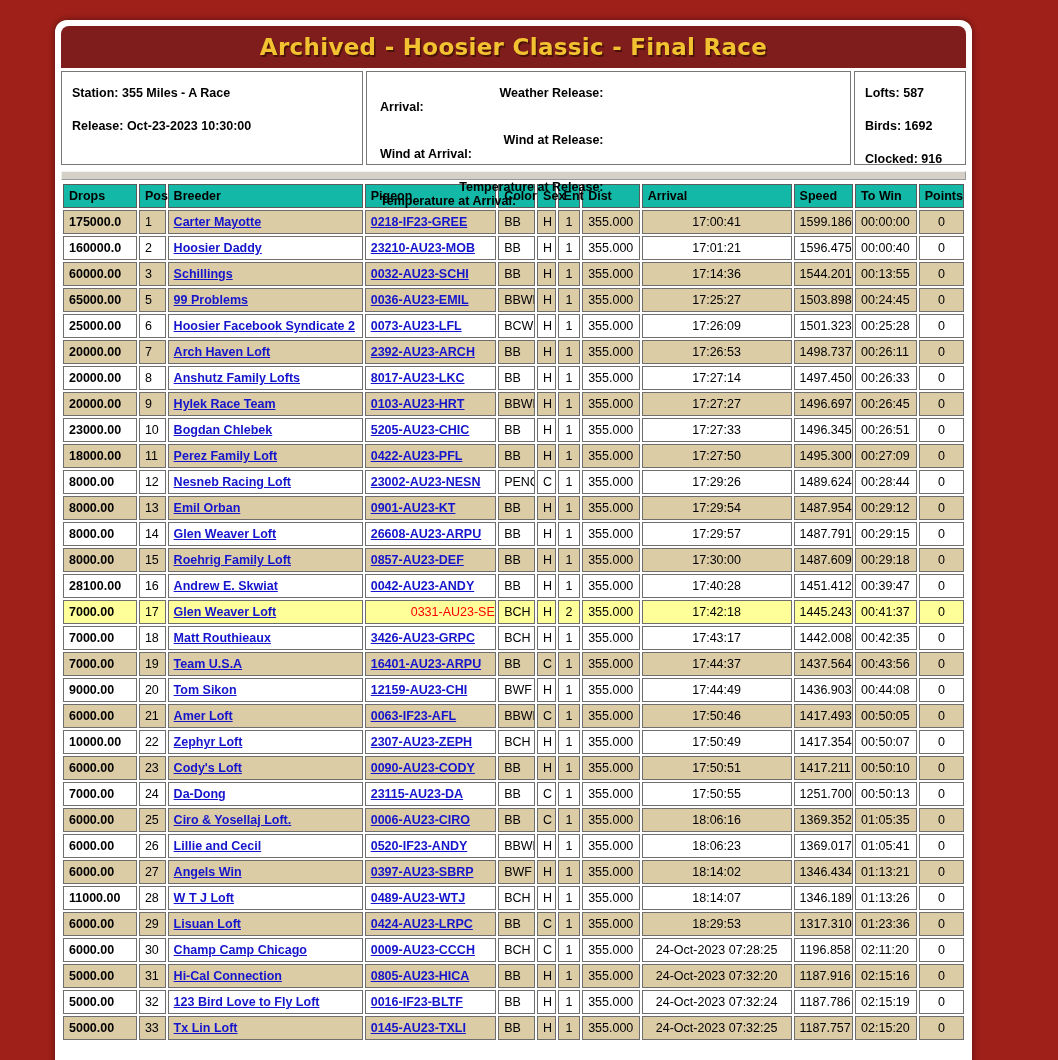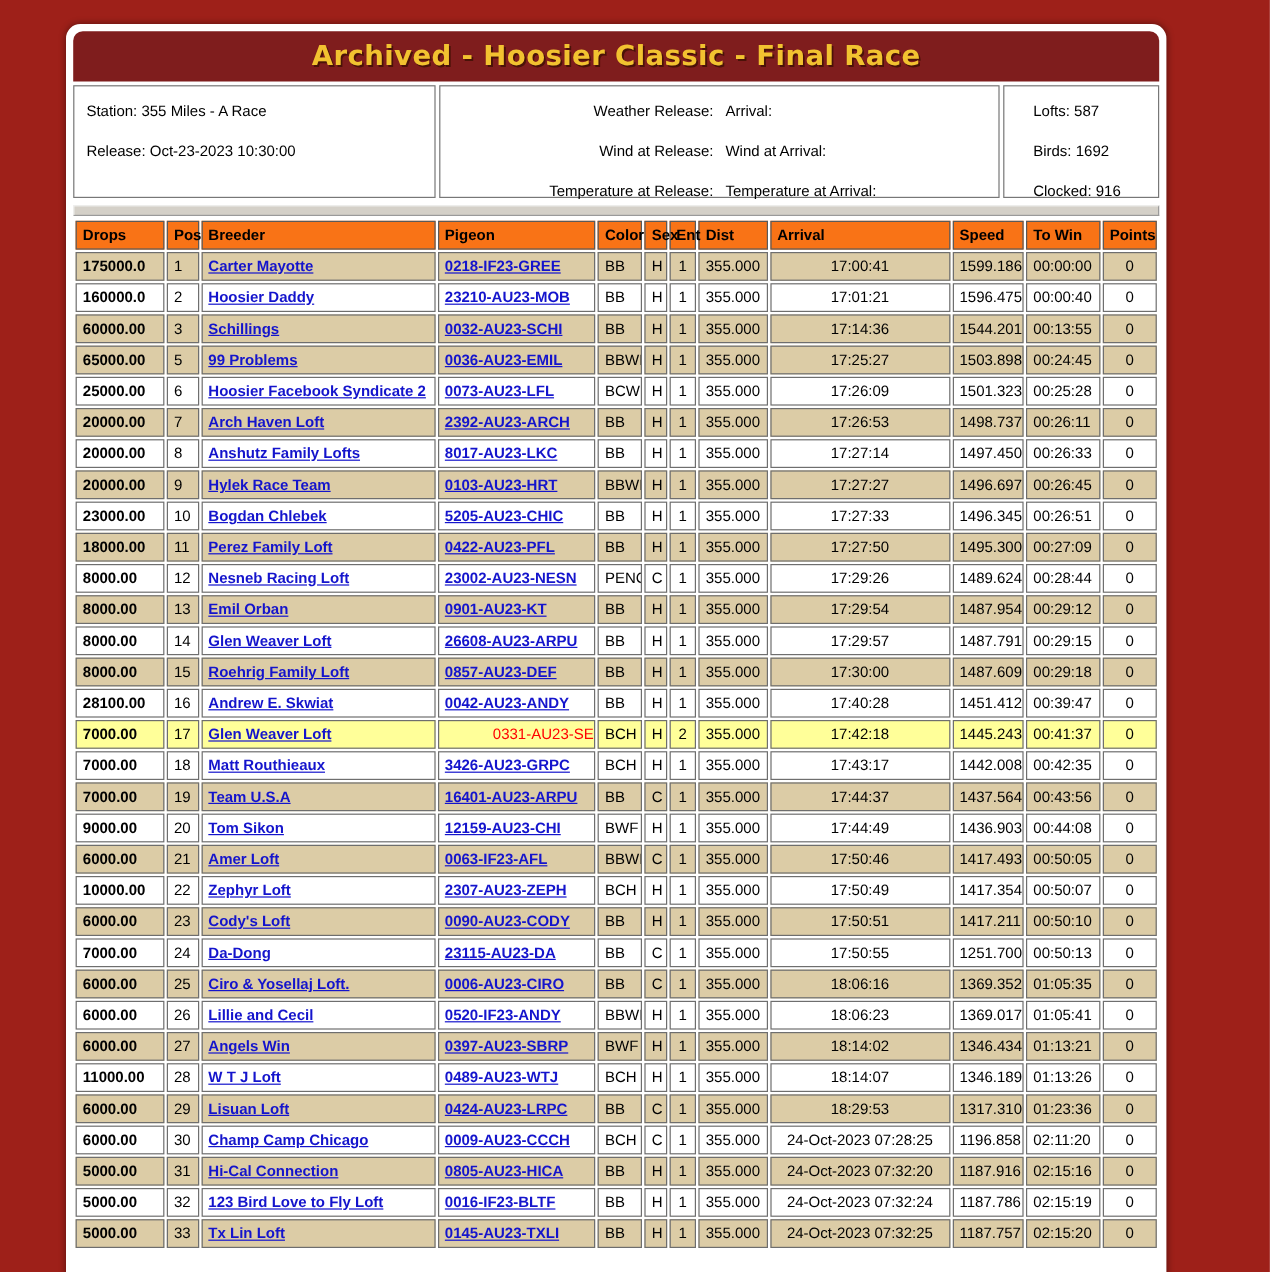--- a/index.html
+++ b/index.html
@@ -42,32 +42,33 @@
     display: flex;
     gap: 3px;
     margin: 0 0 6px 0;
     height: 94px;
   }
   .info-box {
     border: 1px solid #777;
     background: #fff;
     padding: 14px 8px 8px 8px;
     font-size: 12.5px;
-    font-weight: normal;
+    font-weight: bold;
     color: #000;
   }
   .info-left { width: 302px; padding-left: 10px; }
   .info-mid { flex: 1; }
-  .info-right { width: 130px; padding-left: 24px; }
+  .info-right { width: 112px; padding-left: 10px; }
   .info-left .line { margin-bottom: 19px; }
   .info-right .line { margin-bottom: 19px; }
   .wx-line {
     display: flex;
     justify-content: center;
     margin-bottom: 19px;
+    flex-direction: column;
   }
   .wx-l { width: 50%; text-align: right; padding-right: 5px; }
   .wx-r { width: 50%; text-align: left; padding-left: 5px; }
 
   .hscroll {
     height: 9px;
     background: #D4D0C8;
     border: 1px solid #9a9a9a;
     border-top-color: #f2f2f2;
     border-left-color: #f2f2f2;
@@ -75,21 +76,21 @@
   }
 
   table.results {
     border-collapse: separate;
     border-spacing: 2px 2px;
     width: 100%;
     font-size: 12.5px;
     table-layout: fixed;
   }
   table.results th {
-    background: #f97316;
+    background: #14b8a6;
     border: 1px solid #5a5a5a;
     font-weight: bold;
     text-align: left;
     padding: 4px 5px;
     color: #000;
     font-size: 12.5px;
     white-space: nowrap;
   }
   table.results td {
     border: 1px solid #6e6e6e;

